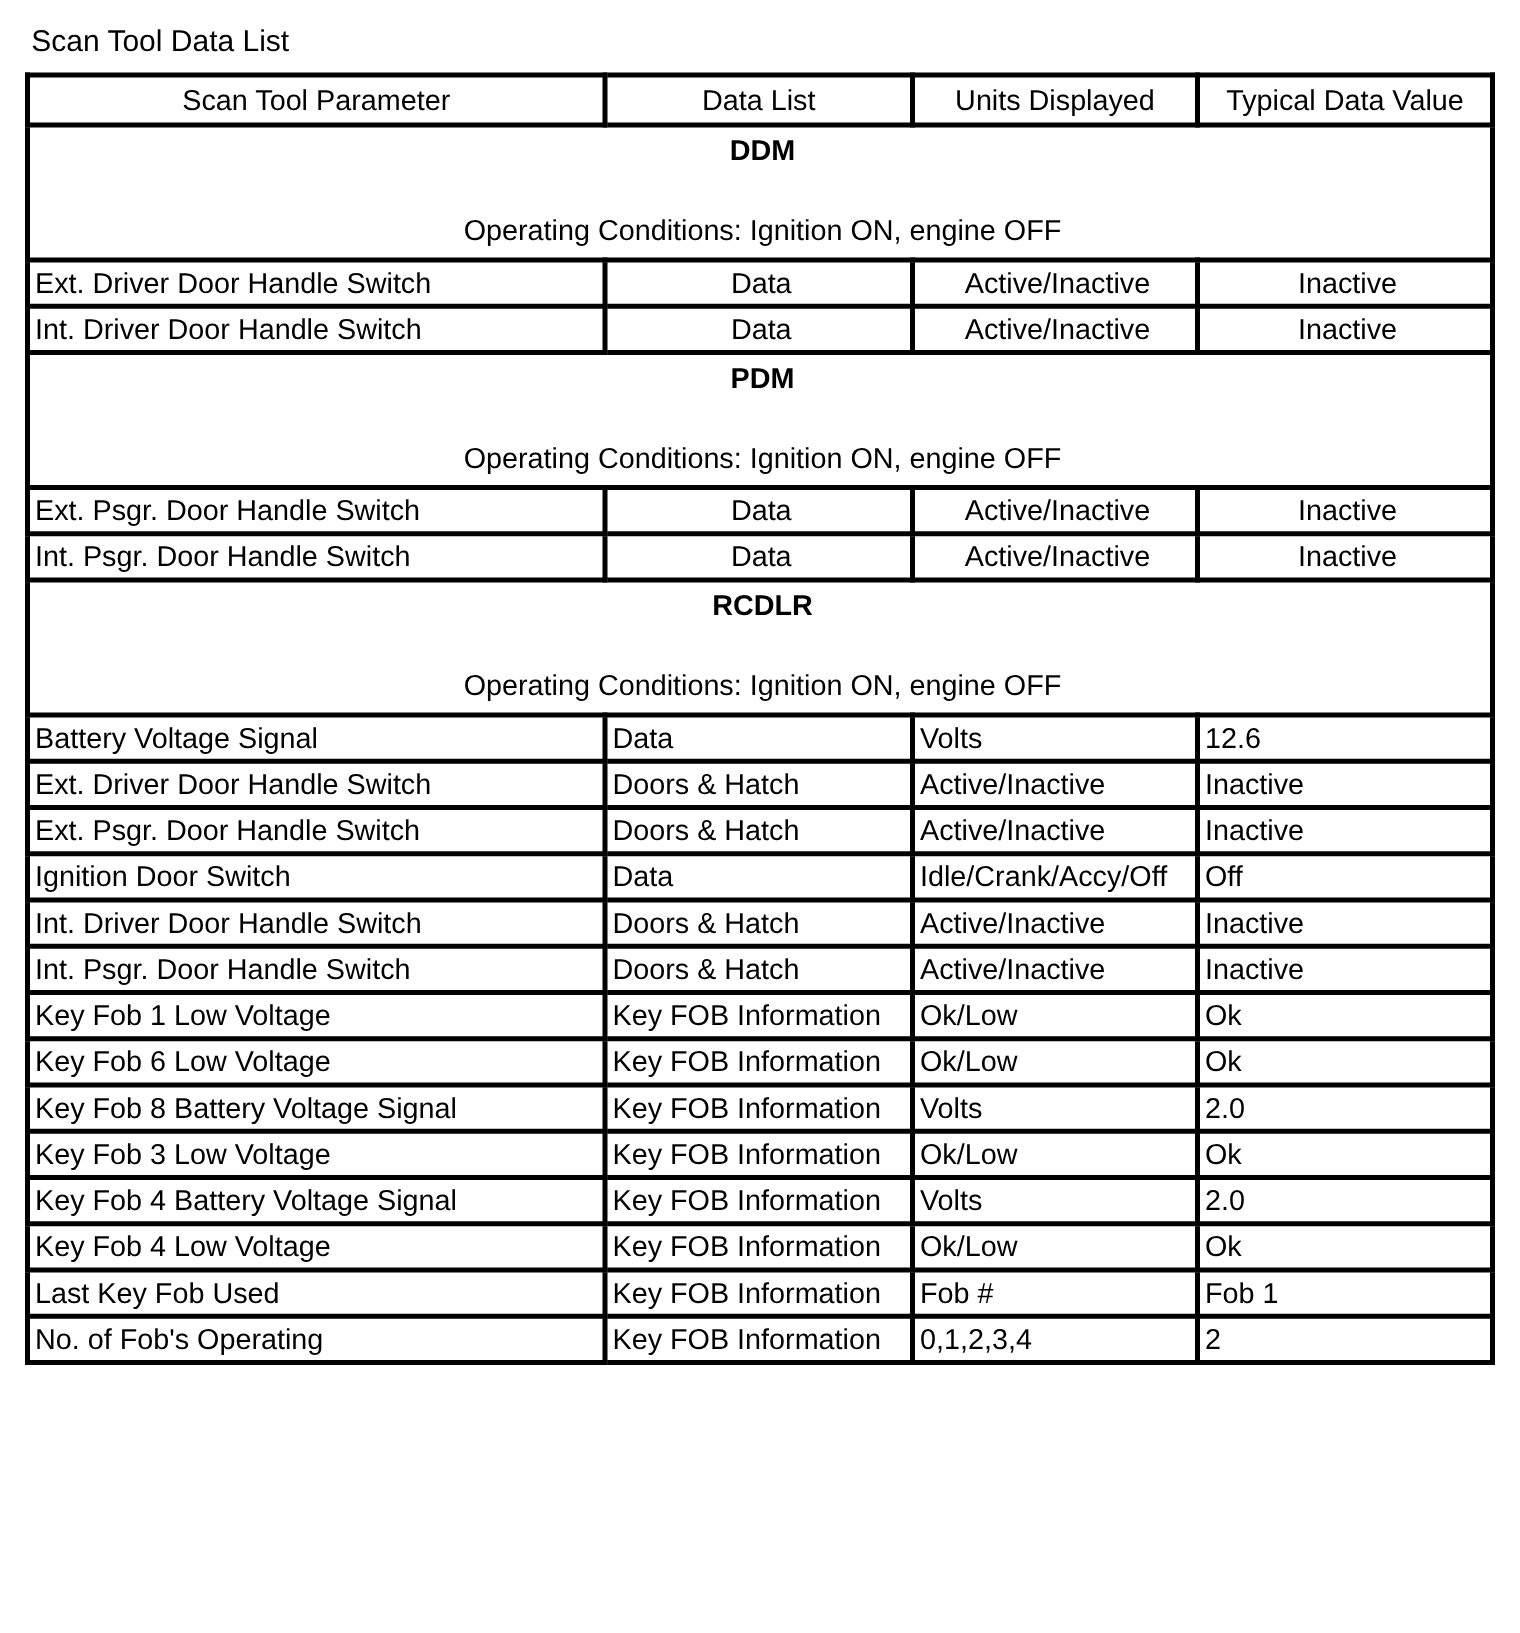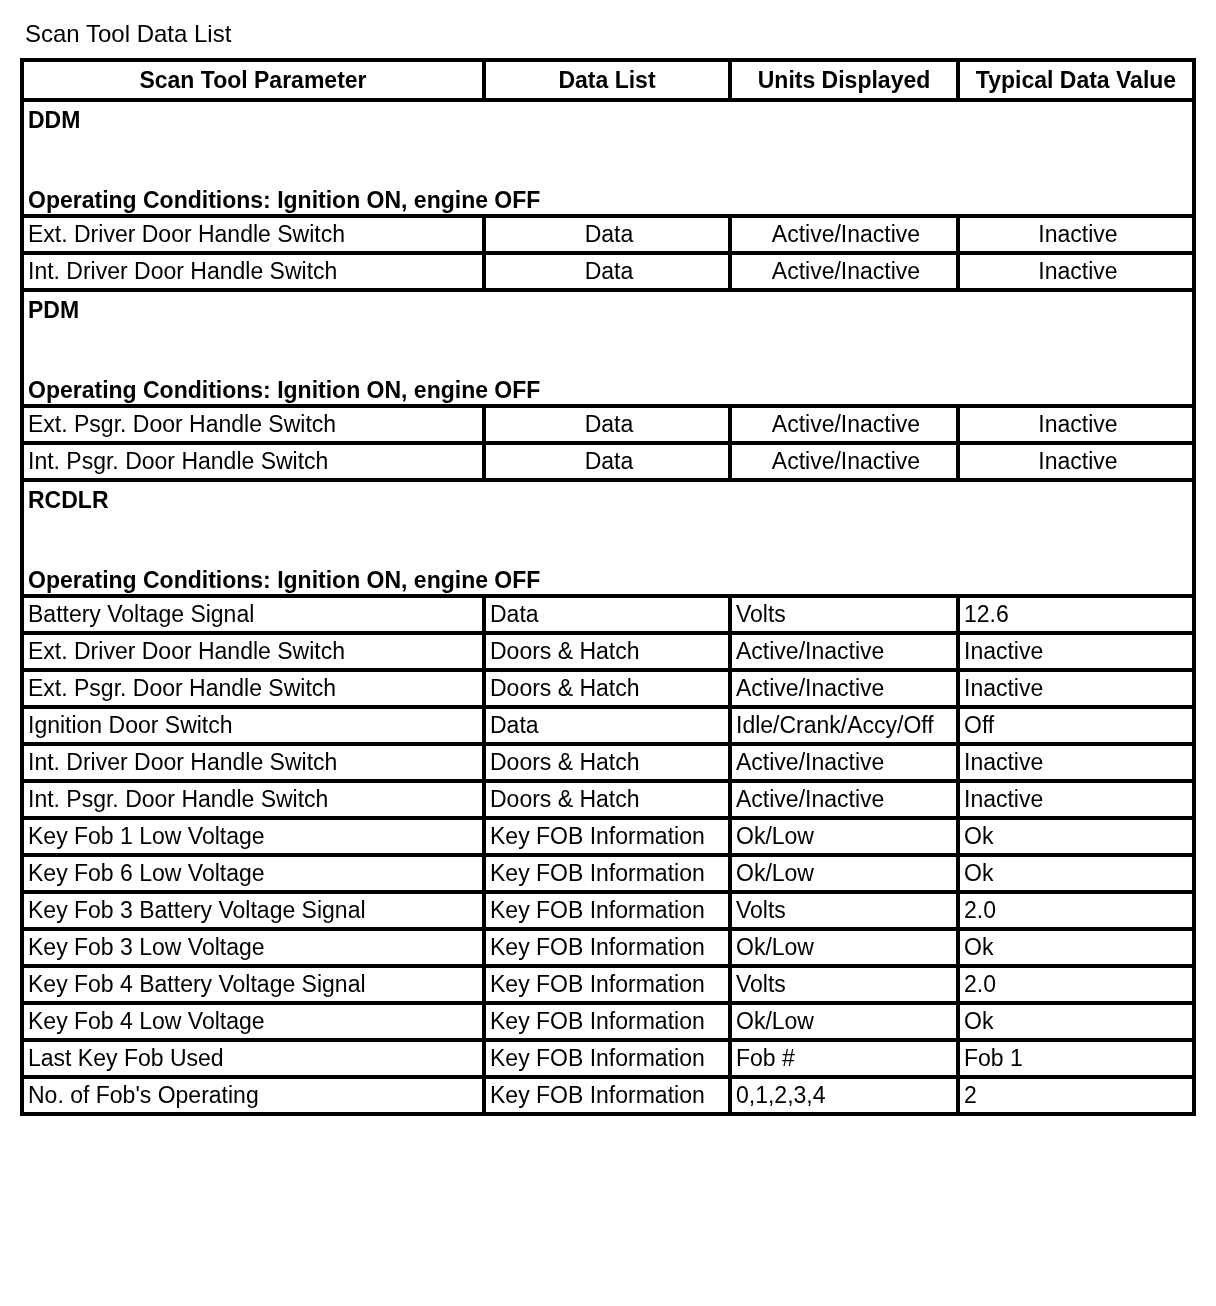--- a/index.html
+++ b/index.html
@@ -7,25 +7,25 @@
   .title { position: absolute; left: 25px; top: 14px; font-size: 24px; line-height: 40px; }
   table.data {
     position: absolute; left: 20px; top: 58px;
     width: 1172px; border-collapse: collapse; table-layout: fixed;
     border: 4px solid #000;
   }
   table.data td, table.data th {
     border: 4px solid #000; padding: 0 0 0 4px; font-size: 23px;
     white-space: nowrap; overflow: hidden; vertical-align: middle;
   }
-  table.data th { font-weight: bold; height: 36px; padding: 0; }
+  table.data th { font-weight: normal; height: 36px; padding: 0; }
   tr.row td { height: 33px; }
-  tr.section td { height: 100px; vertical-align: top; padding-top: 4px; }
+  tr.section td { height: 100px; vertical-align: top; padding-top: 4px; text-align: center; }
   .sec-name { font-weight: bold; display: block; line-height: 28px; }
-  .sec-cond { display: block; margin-top: 52px; line-height: 28px; font-weight: bold; }
+  .sec-cond { display: block; margin-top: 36px; line-height: 28px; }
   td.center { text-align: center; padding: 0; }
   col.c1 { width: 462px; } col.c2 { width: 246px; } col.c3 { width: 228px; } col.c4 { width: 236px; }
 </style>
 </head>
 <body>
 
 <div class="title">Scan Tool Data List</div>
 
 <table class="data">
   <colgroup>
@@ -127,21 +127,21 @@
         <td>Ok/Low</td>
         <td>Ok</td>
       </tr>
       <tr class="row">
         <td>Key Fob 6 Low Voltage</td>
         <td>Key FOB Information</td>
         <td>Ok/Low</td>
         <td>Ok</td>
       </tr>
       <tr class="row">
-        <td>Key Fob 3 Battery Voltage Signal</td>
+        <td>Key Fob 8 Battery Voltage Signal</td>
         <td>Key FOB Information</td>
         <td>Volts</td>
         <td>2.0</td>
       </tr>
       <tr class="row">
         <td>Key Fob 3 Low Voltage</td>
         <td>Key FOB Information</td>
         <td>Ok/Low</td>
         <td>Ok</td>
       </tr>

